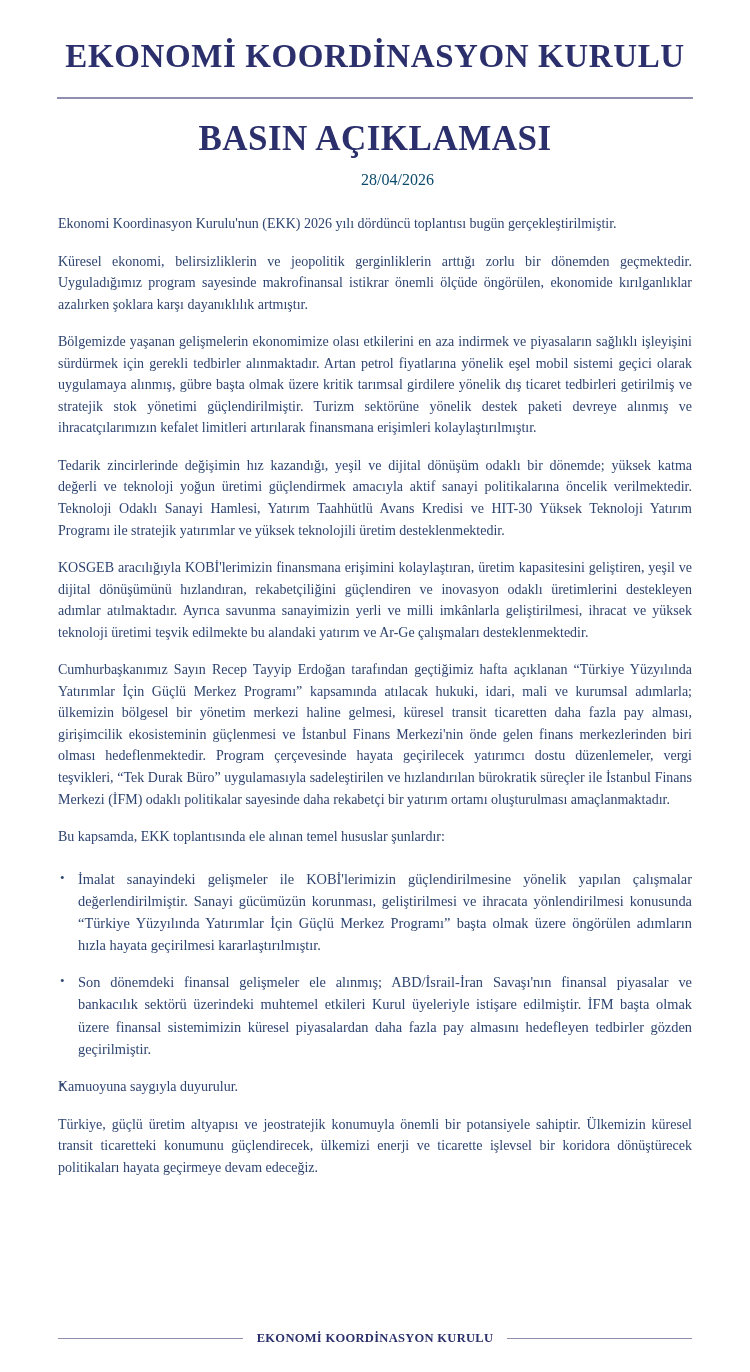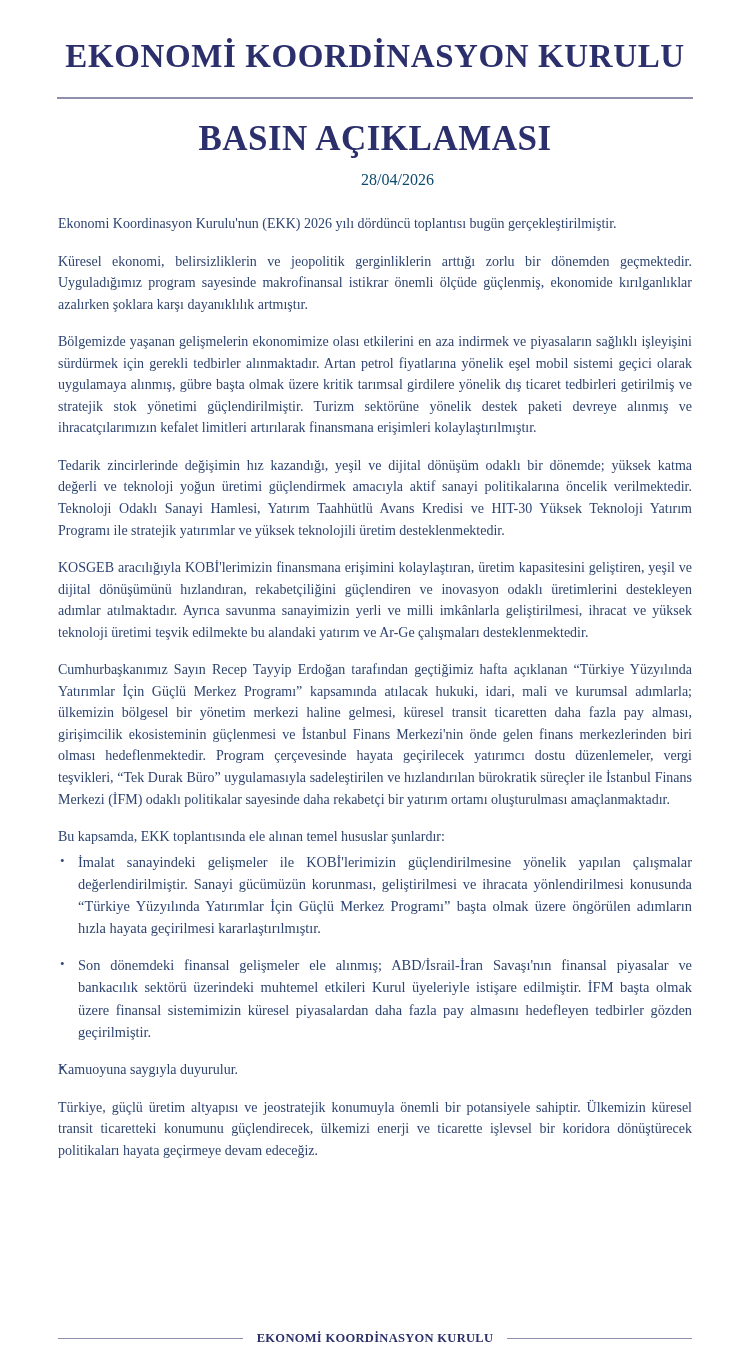--- a/index.html
+++ b/index.html
@@ -67,21 +67,21 @@
   p.para {
     margin: 0 0 16px 0;
     font-size: 14px;
     line-height: 1.54;
     text-align: justify;
     text-justify: inter-word;
     color: #2e4470;
     hyphens: none;
   }
   p.para:last-child { margin-bottom: 0; }
-  p.tight { margin-bottom: 3px; }
+  p.tight { margin-bottom: 20px; }
 
   ul.bullets {
     list-style: none;
     margin: 0 0 16px 0;
     padding: 0;
   }
   ul.bullets li {
     position: relative;
     padding-left: 20px;
     margin-bottom: 15px;
@@ -136,21 +136,21 @@
   <div class="masthead">
     <div class="org-title">EKONOMİ KOORDİNASYON KURULU</div>
     <div class="rule-main"></div>
     <div class="doc-title">BASIN AÇIKLAMASI</div>
     <div class="doc-date">28/04/2026</div>
   </div>
 
   <div class="body-area">
 
     <p class="para">Ekonomi Koordinasyon Kurulu'nun (EKK) 2026 yılı dördüncü toplantısı bugün gerçekleştirilmiştir.</p>
-    <p class="para">Küresel ekonomi, belirsizliklerin ve jeopolitik gerginliklerin arttığı zorlu bir dönemden geçmektedir. Uyguladığımız program sayesinde makrofinansal istikrar önemli ölçüde güçlenmiş, ekonomide kırılganlıklar azalırken şoklara karşı dayanıklılık artmıştır.</p>
+    <p class="para">Küresel ekonomi, belirsizliklerin ve jeopolitik gerginliklerin arttığı zorlu bir dönemden geçmektedir. Uyguladığımız program sayesinde makrofinansal istikrar önemli ölçüde öngörülen, ekonomide kırılganlıklar azalırken şoklara karşı dayanıklılık artmıştır.</p>
     <p class="para">Bölgemizde yaşanan gelişmelerin ekonomimize olası etkilerini en aza indirmek ve piyasaların sağlıklı işleyişini sürdürmek için gerekli tedbirler alınmaktadır. Artan petrol fiyatlarına yönelik eşel mobil sistemi geçici olarak uygulamaya alınmış, gübre başta olmak üzere kritik tarımsal girdilere yönelik dış ticaret tedbirleri getirilmiş ve stratejik stok yönetimi güçlendirilmiştir. Turizm sektörüne yönelik destek paketi devreye alınmış ve ihracatçılarımızın kefalet limitleri artırılarak finansmana erişimleri kolaylaştırılmıştır.</p>
     <p class="para">Tedarik zincirlerinde değişimin hız kazandığı, yeşil ve dijital dönüşüm odaklı bir dönemde; yüksek katma değerli ve teknoloji yoğun üretimi güçlendirmek amacıyla aktif sanayi politikalarına öncelik verilmektedir. Teknoloji Odaklı Sanayi Hamlesi, Yatırım Taahhütlü Avans Kredisi ve HIT-30 Yüksek Teknoloji Yatırım Programı ile stratejik yatırımlar ve yüksek teknolojili üretim desteklenmektedir.</p>
     <p class="para">KOSGEB aracılığıyla KOBİ'lerimizin finansmana erişimini kolaylaştıran, üretim kapasitesini geliştiren, yeşil ve dijital dönüşümünü hızlandıran, rekabetçiliğini güçlendiren ve inovasyon odaklı üretimlerini destekleyen adımlar atılmaktadır. Ayrıca savunma sanayimizin yerli ve milli imkânlarla geliştirilmesi, ihracat ve yüksek teknoloji üretimi teşvik edilmekte bu alandaki yatırım ve Ar-Ge çalışmaları desteklenmektedir.</p>
     <p class="para">Cumhurbaşkanımız Sayın Recep Tayyip Erdoğan tarafından geçtiğimiz hafta açıklanan “Türkiye Yüzyılında Yatırımlar İçin Güçlü Merkez Programı” kapsamında atılacak hukuki, idari, mali ve kurumsal adımlarla; ülkemizin bölgesel bir yönetim merkezi haline gelmesi, küresel transit ticaretten daha fazla pay alması, girişimcilik ekosisteminin güçlenmesi ve İstanbul Finans Merkezi'nin önde gelen finans merkezlerinden biri olması hedeflenmektedir. Program çerçevesinde hayata geçirilecek yatırımcı dostu düzenlemeler, vergi teşvikleri, “Tek Durak Büro” uygulamasıyla sadeleştirilen ve hızlandırılan bürokratik süreçler ile İstanbul Finans Merkezi (İFM) odaklı politikalar sayesinde daha rekabetçi bir yatırım ortamı oluşturulması amaçlanmaktadır.</p>
 
     <p class="para tight">Bu kapsamda, EKK toplantısında ele alınan temel hususlar şunlardır:</p>
 
     <ul class="bullets">
       <li>
         <span class="dot">•</span>

